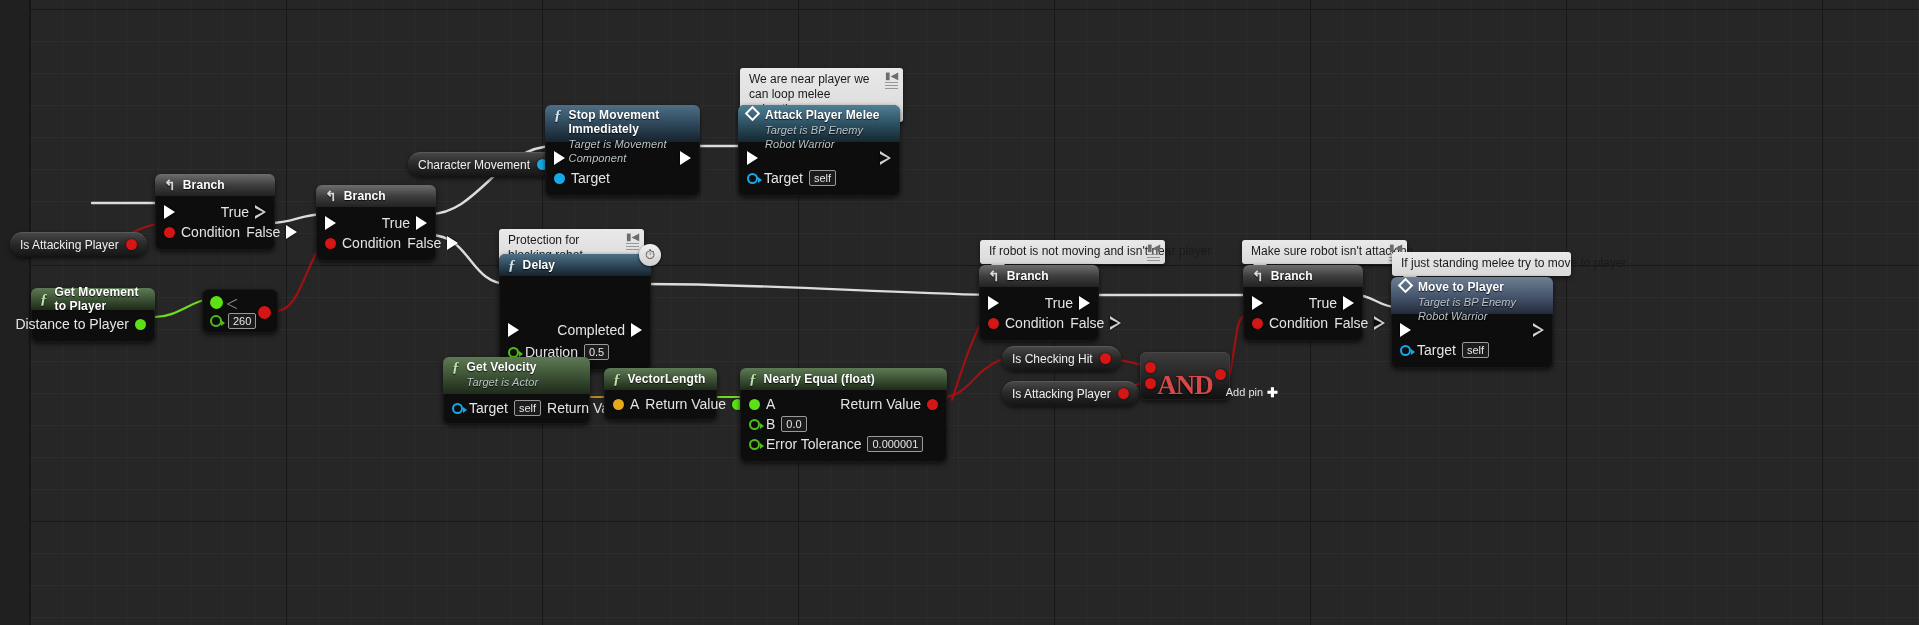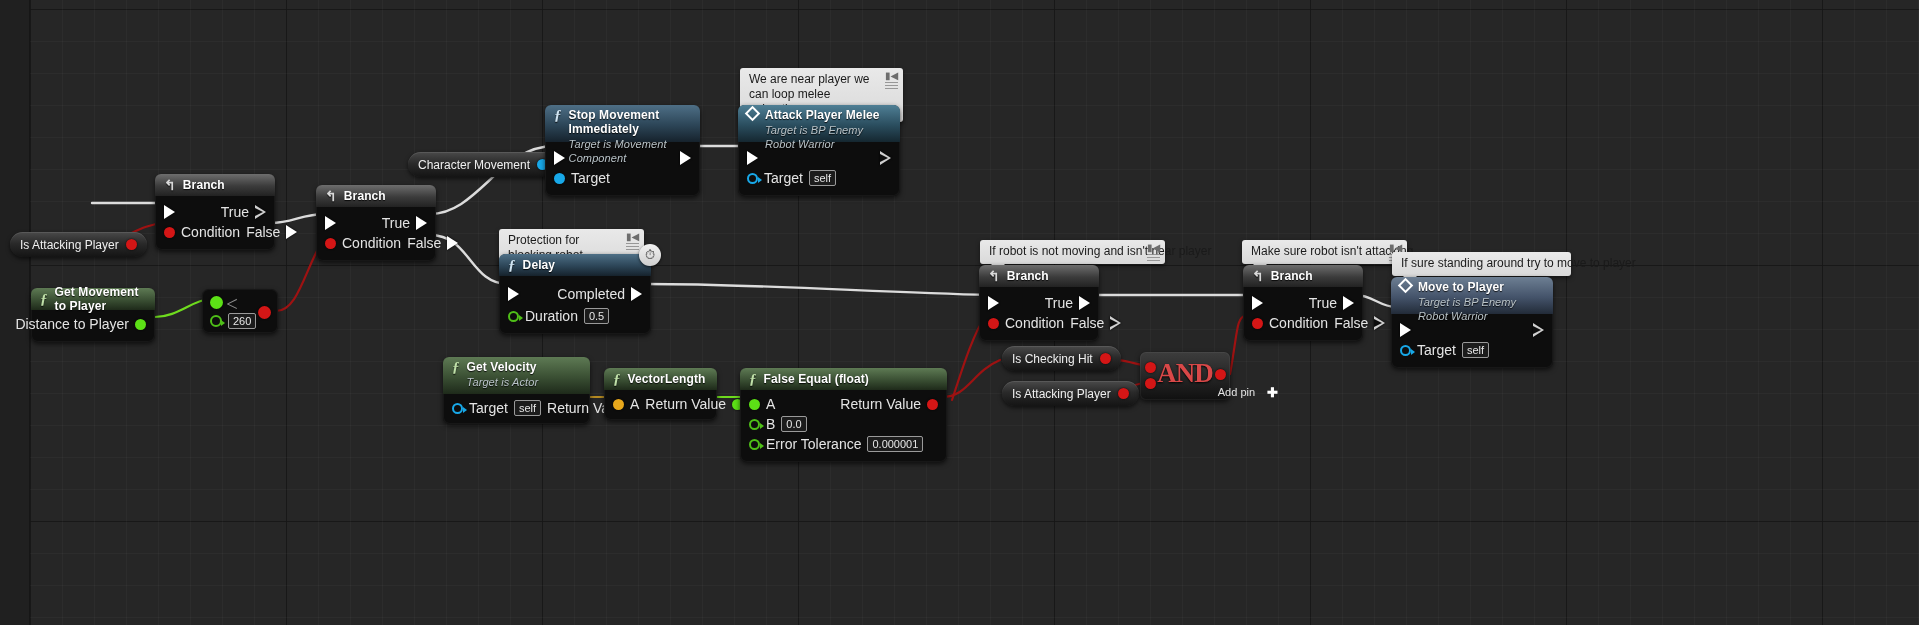--- a/index.html
+++ b/index.html
@@ -156,21 +156,21 @@
     background:linear-gradient(to bottom,#3d3d3d 0%,#242424 55%,#101010 100%);
     border-radius:6px;box-shadow:0 2px 5px rgba(0,0,0,.65), inset 0 0 0 1px rgba(255,255,255,.05);
     color:#fff;
   }
   .andnode .andtxt{
     font-family:"Liberation Serif",serif;font-weight:bold;font-size:27px;
     color:#d84848;letter-spacing:-1px;text-align:center;line-height:30px;
     text-shadow:0 1px 2px #000;
   }
   .addpin{
-    position:absolute;right:8px;bottom:4px;display:flex;align-items:center;gap:12px;
+    position:absolute;right:8px;bottom:4px;display:flex;align-items:center;gap:4px;
     font-size:11px;color:#e4e4e4;
   }
   .addpin .plus{color:#fff;font-size:13px;font-weight:bold;line-height:11px;}
 </style>
 </head>
 <body>
 
 <div id="graph">
   <div id="leftgutter"></div>
 
@@ -235,21 +235,21 @@
     <span class="gripico"></span>
   </div>
 
   <div class="cbubble" style="left:1242px;top:240px;width:130px;white-space:nowrap;">
     <span>Make sure robot isn't attacking</span>
     <span class="pinico">▮◀</span>
     <span class="gripico"></span>
   </div>
 
   <div class="cbubble" style="left:1392px;top:252px;width:160px;white-space:nowrap;padding-right:10px;">
-    <span>If sure standing around try to move to player</span>
+    <span>If just standing melee try to move to player</span>
   </div>
 
 
   <div class="node" style="left:155px;top:174px;width:120px;">
     <div class="hdr h-branch">
       <span class="ico-branch">↰</span>
       <span class="ttl">Branch</span>
     </div>
     <div class="body">
       <div class="row sp">
@@ -348,21 +348,21 @@
       </div>
     </div>
   </div>
 
   <div class="node" style="left:499px;top:254px;width:152px;">
     <div class="hdr h-func">
       <span class="ico-f">ƒ</span>
       <span class="ttl">Delay</span>
     </div>
     <div class="body">
-      <div class="row sp" style="height:24px;">
+      <div class="row sp" style="height:24px;margin-top:36px;">
         <span class="exec"></span>
         <span class="rside">
           <span class="lbl">Completed</span>
           <span class="exec"></span>
         </span>
       </div>
       <div class="row">
         <span class="ring"></span>
         <span class="lbl">Duration</span>
         <span class="valbox">0.5</span>
@@ -436,21 +436,21 @@
           <span class="lbl">Return Value</span>
           <span class="dot green"></span>
         </span>
       </div>
     </div>
   </div>
 
   <div class="node" style="left:740px;top:368px;width:207px;">
     <div class="hdr h-green">
       <span class="ico-f grn">ƒ</span>
-      <span class="ttl">False Equal (float)</span>
+      <span class="ttl">Nearly Equal (float)</span>
     </div>
     <div class="body" style="padding:4px 0 8px 0;">
       <div class="row sp">
         <span class="lside">
           <span class="dot green"></span>
           <span class="lbl">A</span>
         </span>
         <span class="rside">
           <span class="lbl">Return Value</span>
           <span class="dot red"></span>
@@ -499,21 +499,21 @@
     <span>Is Checking Hit</span>
     <span class="dot red"></span>
   </div>
 
   <div class="pill" style="left:1002px;top:381px;">
     <span>Is Attacking Player</span>
     <span class="dot red"></span>
   </div>
 
   <div class="andnode" style="left:1140px;top:352px;width:90px;height:48px;">
-    <div class="andtxt" style="padding-top:6px;">AND</div>
+    <div class="andtxt" style="padding-top:18px;">AND</div>
     <span class="dot red" style="position:absolute;left:5px;top:10px;"></span>
     <span class="dot red" style="position:absolute;left:5px;top:26px;"></span>
     <span class="dot red" style="position:absolute;right:4px;top:17px;"></span>
     <span class="addpin" style="right:-48px;bottom:2px;">
       <span>Add pin</span>
       <span class="plus">✚</span>
     </span>
   </div>
 
   <div class="node" style="left:1243px;top:265px;width:120px;">

